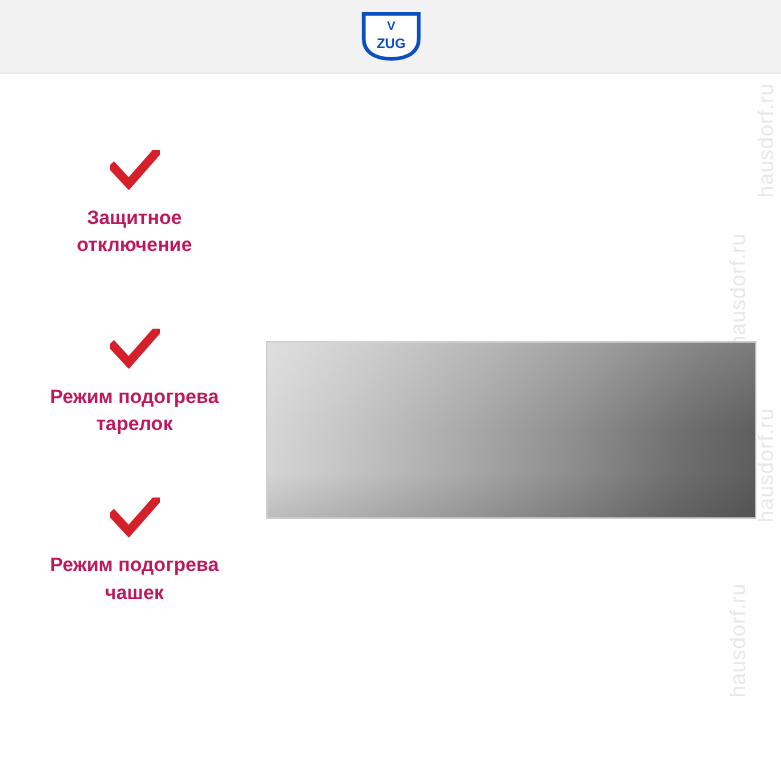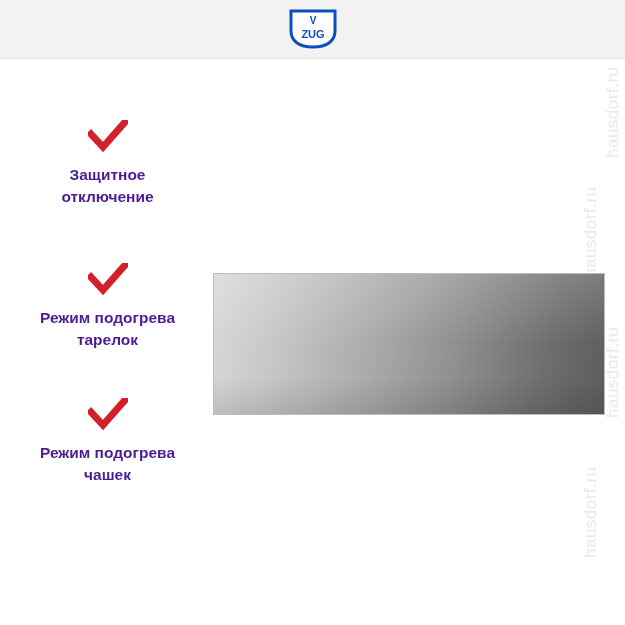--- a/index.html
+++ b/index.html
@@ -79,21 +79,21 @@
   .feature.f2 { top: 340px; }
   .check {
     display: block;
     margin: 0 auto 12px auto;
     width: 40px;
     height: 32px;
   }
   .feature-label {
     font-size: 15.5px;
     font-weight: bold;
-    color: #4c1d95;
+    color: #be185d;
     line-height: 1.45;
     white-space: pre-line;
     padding: 0 10px;
   }
   
   .product-panel {
     position: absolute;
     left: 213px;
     top: 273px;
     width: 392px;

